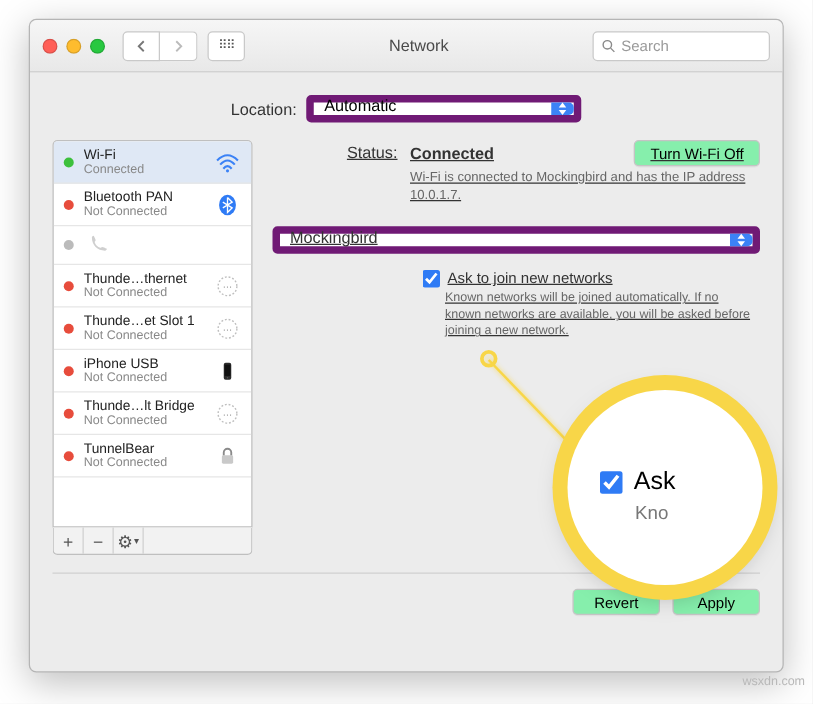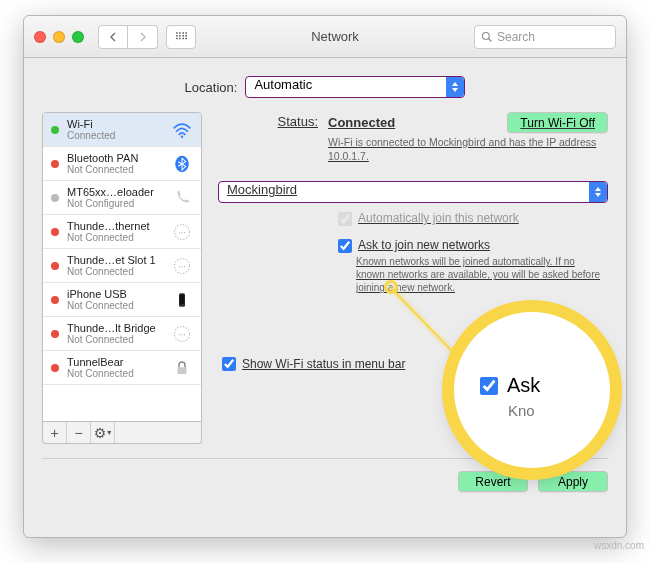--- a/index.html
+++ b/index.html
@@ -30,22 +30,22 @@
     .title { flex: 1; text-align: center; font-size: 13px; color: #4a4a4a; }
     .search {
       width: 142px; height: 24px; background: #fff; border: 1px solid #c9c9c9;
       border-radius: 4px; display: flex; align-items: center; padding: 0 6px; gap: 4px;
       font-size: 12px; color: #9a9a9a;
     }
     .search svg { width: 12px; height: 12px; fill: #8a8a8a; }
     .location-row { display: flex; align-items: center; justify-content: center; gap: 8px; padding: 18px 0 14px; }
     .location-row label { font-size: 13px; color: #333; }
     .select {
-      height: 22px; background: #fff; border: 1px solid #701a75; border-radius: 4px;
-      display: flex; align-items: flex-start; font-size: 13px; position: relative;
+      height: 22px; background: #fff; border: 6px solid #701a75; border-radius: 4px;
+      display: flex; align-items: flex-end; font-size: 13px; position: relative;
       padding: 0 22px 0 8px; min-width: 220px;
     }
     .select .caps {
       position: absolute; right: 0; top: 0; height: 100%; width: 18px;
       background: #3b82f6; border-radius: 0 4px 4px 0;
       display: flex; flex-direction: column; align-items: center; justify-content: center;
     }
     .select .caps::before, .select .caps::after {
       content: ""; border-left: 3px solid transparent; border-right: 3px solid transparent;
     }
@@ -200,24 +200,20 @@
             </div>
             <span class="sb-icon">
               <svg viewBox="0 0 24 24">
                 <ellipse cx="12" cy="12" rx="9" ry="11" fill="#2f7bf5"></ellipse>
                 <path d="M12 4v16l5-5-10-6m0 6 10-6-5-5" stroke="#fff" stroke-width="1.4" fill="none"></path>
               </svg>
             </span>
           </div>
           <div class="sb-item">
             <span class="status-dot gray"></span>
-            <div class="sb-text">
-              <div class="sb-name">MT65xx…eloader</div>
-              <div class="sb-sub">Not Configured</div>
-            </div>
             <span class="sb-icon">
               <svg viewBox="0 0 24 24">
                 <path d="M6 4c0-1 1-2 2-2 1 2 2 4 2 5 0 1-1 1-1 2 1 3 3 5 6 6 1 0 1-1 2-1 1 0 3 1 5 2 0 1-1 2-2 2-8 0-14-6-14-14z" fill="#cfcfcf"></path>
               </svg>
             </span>
           </div>
           <div class="sb-item">
             <span class="status-dot red"></span>
             <div class="sb-text">
               <div class="sb-name">Thunde…thernet</div>
@@ -308,35 +304,27 @@
 
       <div class="row" style="margin-top:18px">
         <div class="val">
           <div class="select" style="min-width:100%">
             <span>Mockingbird</span>
             <span class="caps"></span>
           </div>
         </div>
       </div>
 
-      <div class="check-row">
-        <input type="checkbox" checked="" disabled="" style="">
-        <span style="color:#999">Automatically join this network</span>
-      </div>
 
       <div class="check-row" style="margin-top:12px">
         <input type="checkbox" checked="" style="">
         <span>Ask to join new networks</span>
       </div>
       <div class="check-desc">Known networks will be joined automatically. If no known networks are available, you will be asked before joining a new network.</div>
 
-      <div class="menu-bar-row">
-        <input type="checkbox" checked="" style="">
-        <span>Show Wi-Fi status in menu bar</span>
-      </div>
       <div class="advanced-row">
         <button class="btn">Advanced…</button>
         <div class="help">?</div>
       </div>
     </div>
   </div>
 
   <div class="footer-sep"></div>
   <div class="footer">
     <button class="btn" style="min-width:70px">Revert</button>

